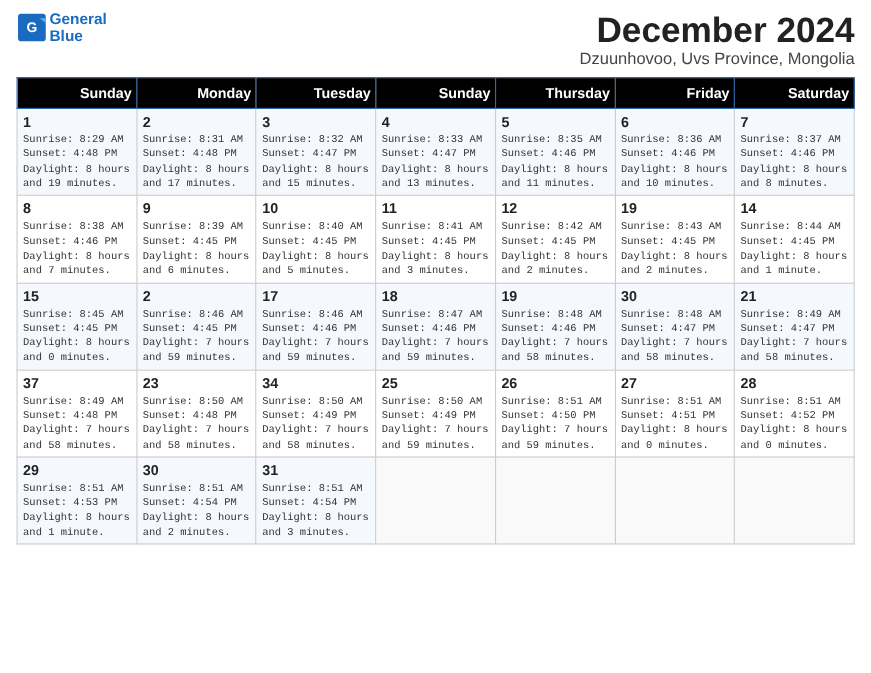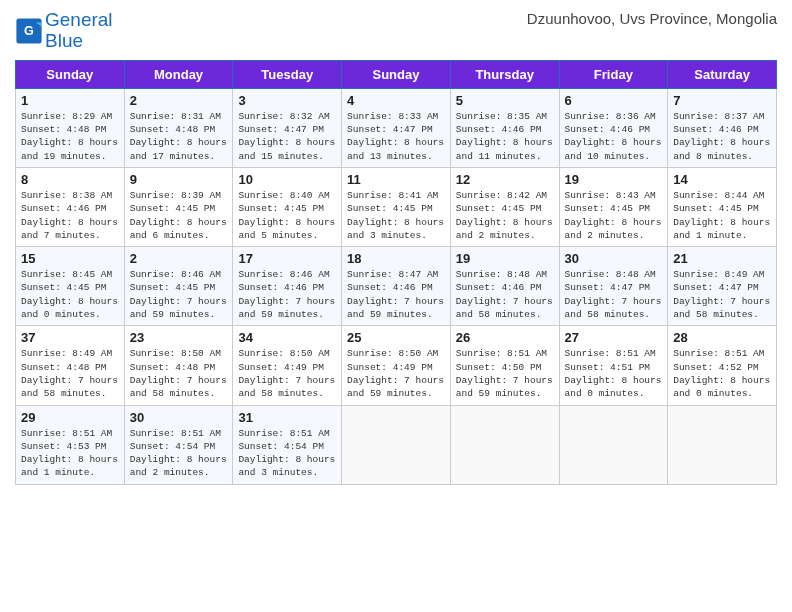--- a/index.html
+++ b/index.html
@@ -15,22 +15,22 @@
       justify-content: space-between;
       align-items: flex-start;
       margin-bottom: 8px;
     }
     .logo {
       display: flex;
       align-items: center;
       gap: 2px;
     }
     .logo-text {
-      font-size: 19px;
-      font-weight: normal;
+      font-size: 14px;
+      font-weight: bold;
       color: #333;
       line-height: 1.1;
     }
     .logo-text span {
       color: #1a6abf;
     }
     .logo-icon {
       width: 28px;
       height: 28px;
     }
@@ -47,24 +47,24 @@
       font-size: 15px;
       color: #444;
       margin-left: 43px;
     }
     .calendar-table {
       width: 100%;
       border-collapse: collapse;
       font-size: 10.5px;
     }
     .calendar-table th {
-      background-color: #6d28d9;
+      background-color: #000000;
       color: #fff;
       padding: 6px 4px;
-      text-align: center;
+      text-align: right;
       font-size: 13px;
       font-weight: bold;
       border: 1px solid #2a6bb5;
     }
     .calendar-table td {
       border: 1px solid #ccc;
       vertical-align: top;
       padding: 4px 5px;
       width: calc(100% / 7);
       min-height: 70px;
@@ -102,20 +102,21 @@
       <rect x="2" y="2" width="36" height="36" rx="4" fill="#1a6abf"></rect>
       <text x="20" y="26" text-anchor="middle" fill="white" font-size="18" font-weight="bold" font-family="Arial">G</text>
       <polygon points="30,8 38,14 38,8" fill="#4db8e8"></polygon>
     </svg>
     <div class="logo-text">
       <div><span>General</span></div>
       <div><span>Blue</span></div>
     </div>
   </div>
   <div class="title-area">
+    <div class="main-title">December 2024</div>
     <div class="subtitle">Dzuunhovoo, Uvs Province, Mongolia</div>
   </div>
 </div>
 
 <table class="calendar-table">
   <thead>
     <tr>
     <th>Sunday</th>
         <th>Monday</th>
         <th>Tuesday</th>

